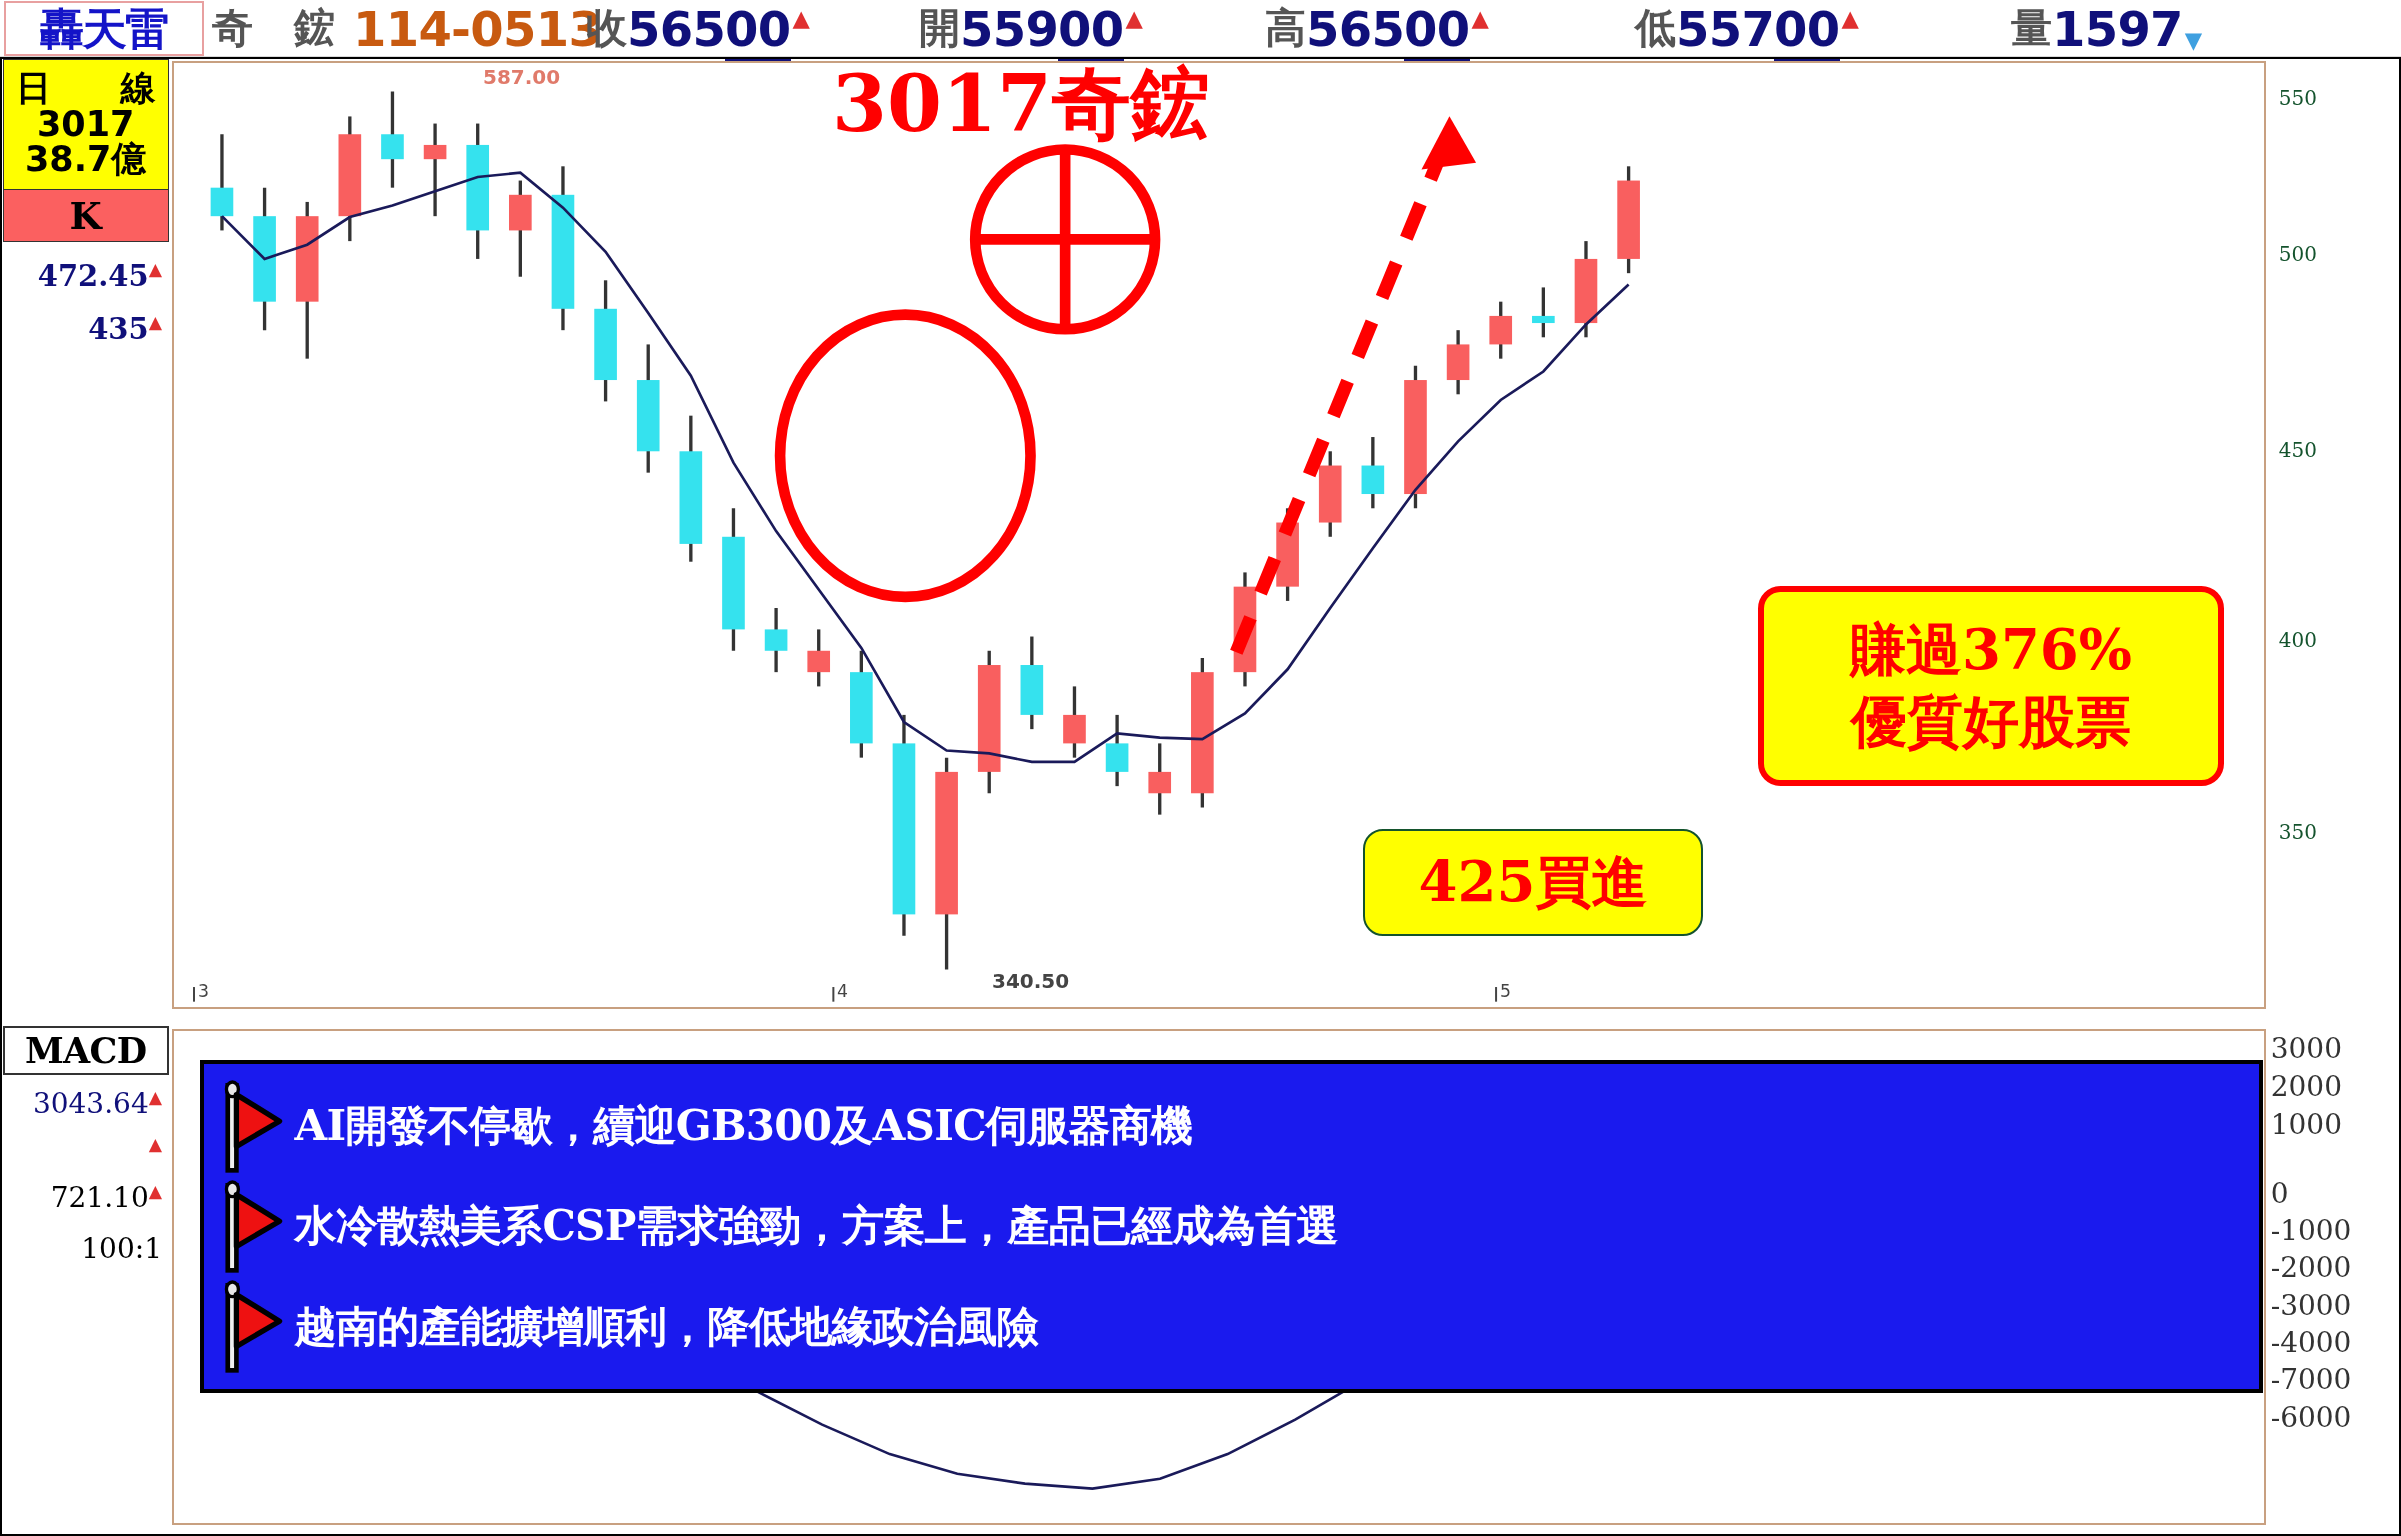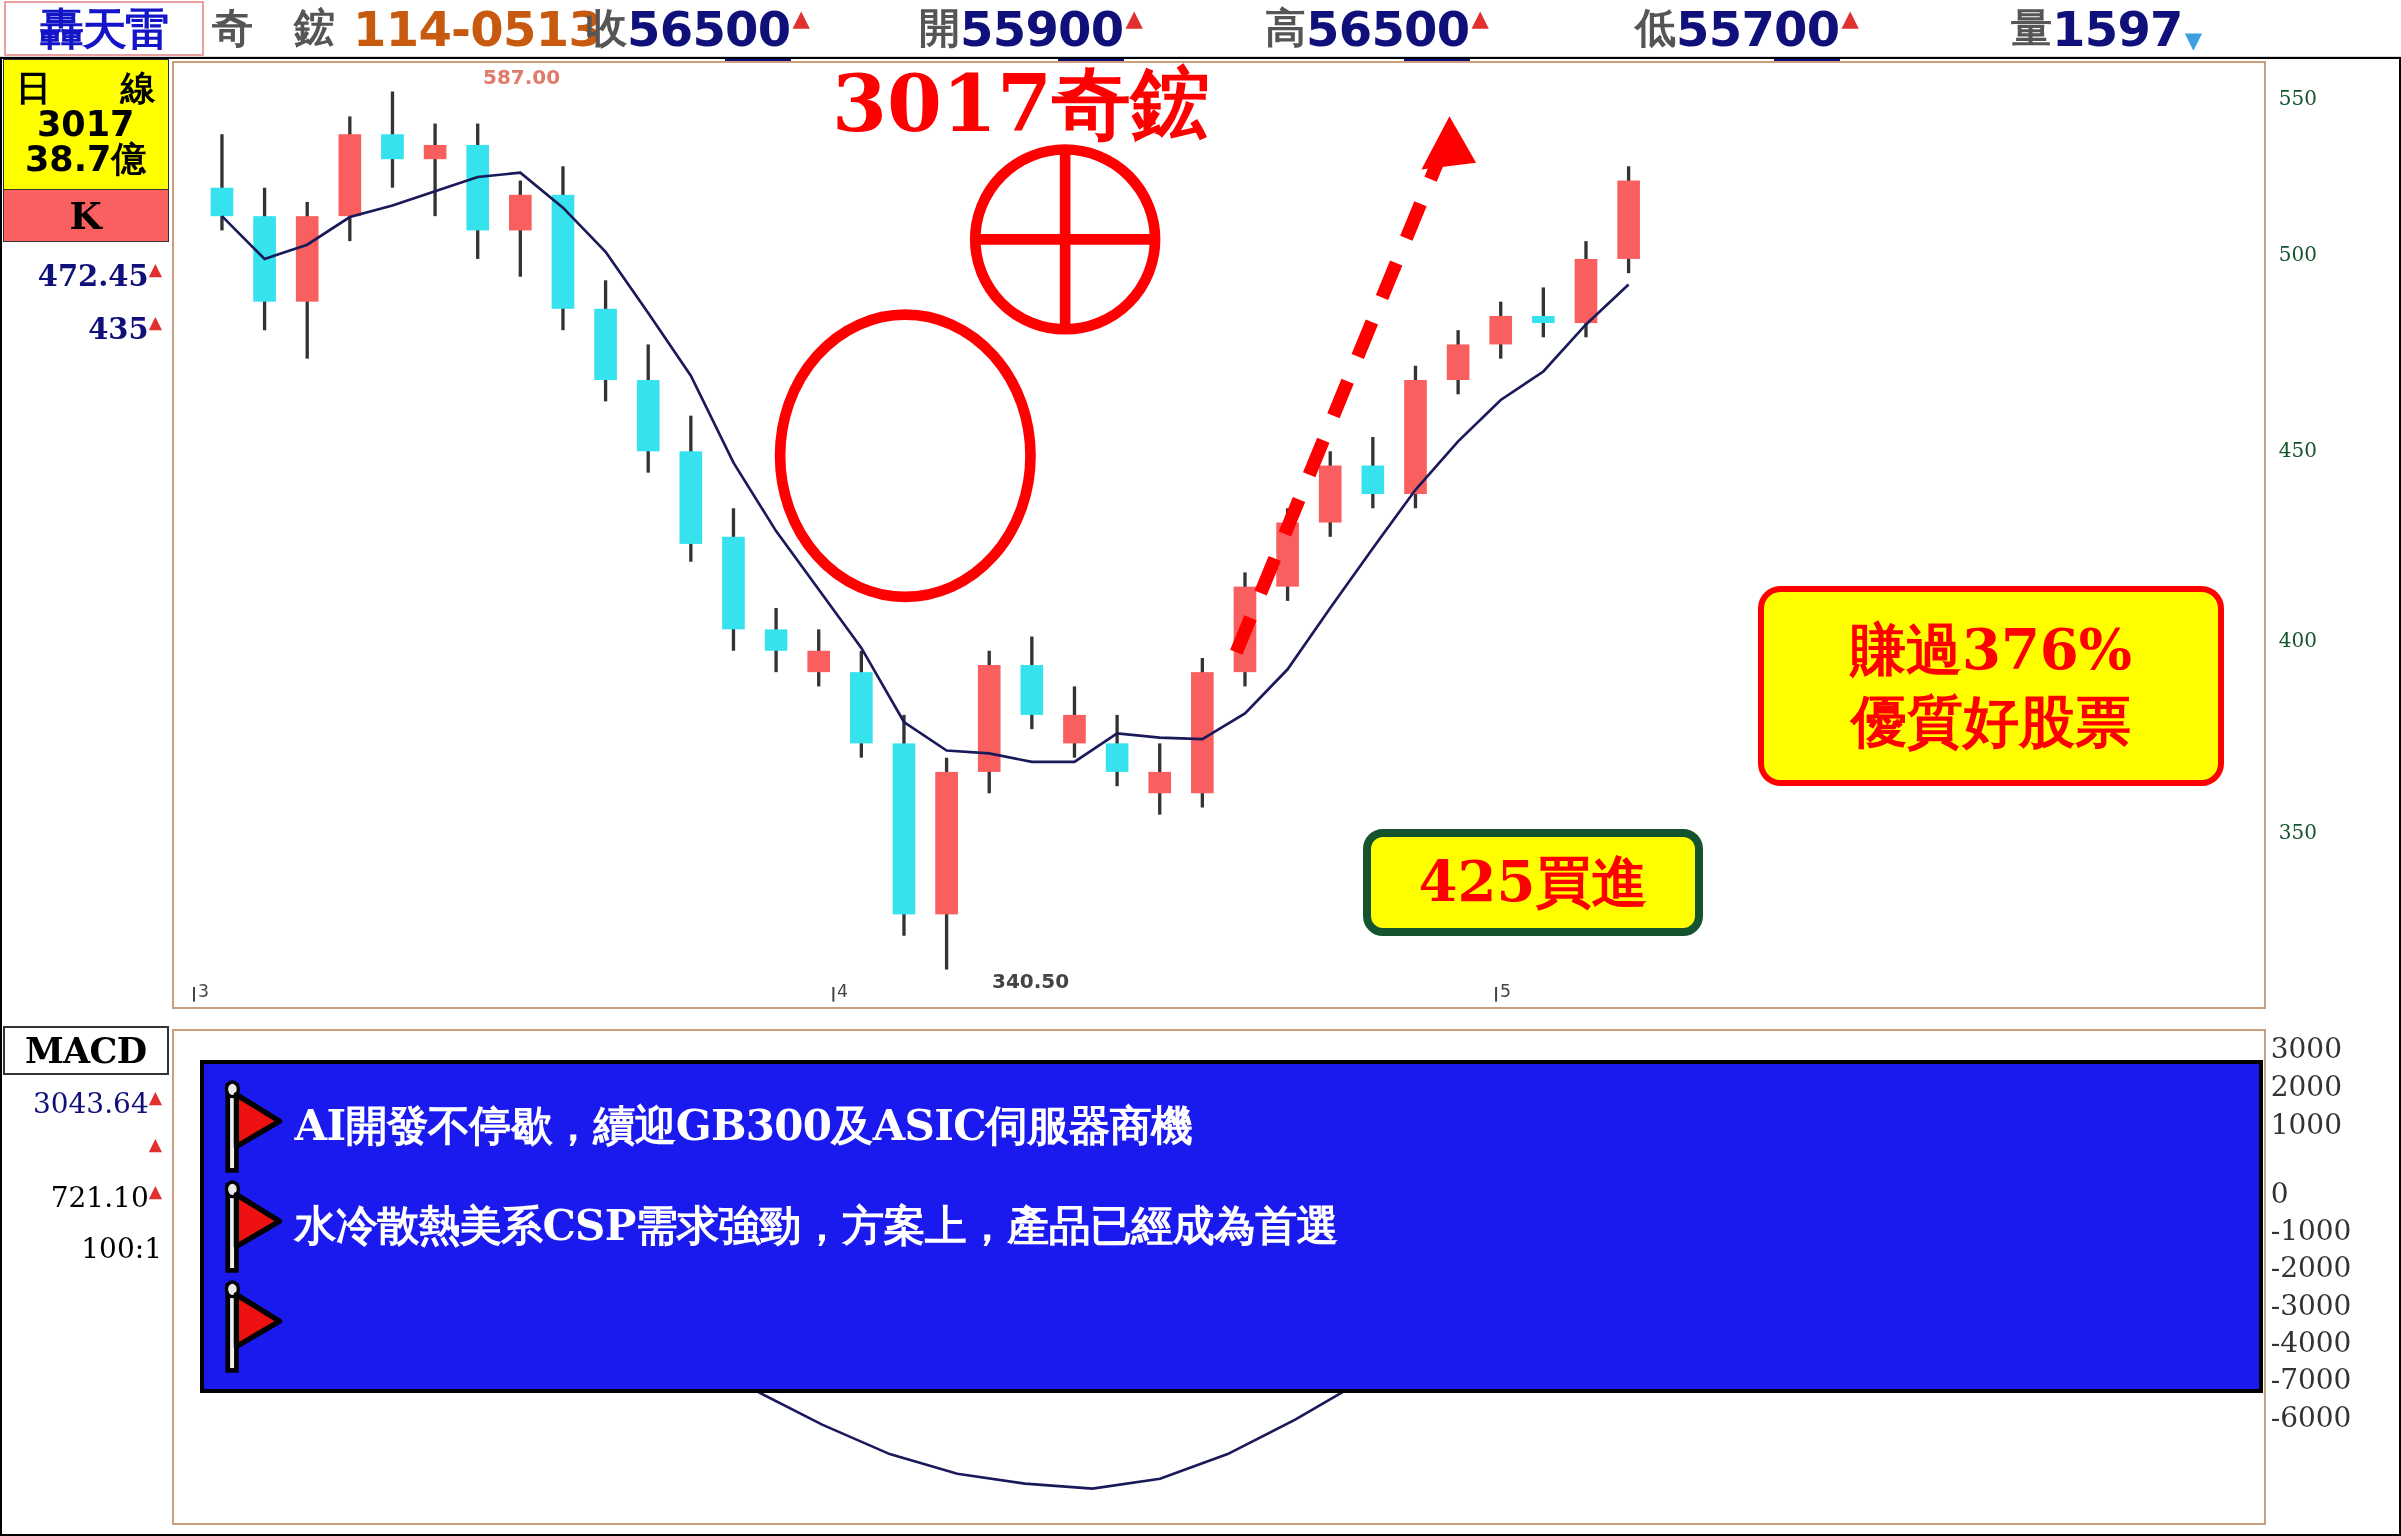--- a/index.html
+++ b/index.html
@@ -119,21 +119,21 @@
     position:absolute; left:1758px; top:586px; width:466px; height:200px;
     background:#ffff00; border:6px solid #ff0000; border-radius:22.6px;
     display:flex; flex-direction:column; align-items:center; justify-content:center;
   }
   .yellow-note div {
     color:#ff0000; font-weight:bold; font-size:56px; line-height:1.28;
     font-family:"DejaVu Serif",serif; white-space:nowrap;
   }
   .buy-note {
     position:absolute; left:1363px; top:829px; width:340px; height:107px;
-    background:#ffff00; border:8px solid #14532d; border-radius:20px;
+    background:#ffff00; border:2px solid #14532d; border-radius:20px;
     display:flex; align-items:center; justify-content:center;
   }
   .buy-note span {
     color:#ff0000; font-weight:bold; font-size:56px;
     font-family:"DejaVu Serif",serif; white-space:nowrap;
   }
 
   
   .news-panel {
     position:absolute; left:200px; top:1060px; width:2063px; height:333px;
@@ -396,17 +396,18 @@
         <path d="M23 22 L88 62 L23 100 Z" fill="#ee1111" stroke="#000" stroke-width="8" stroke-linejoin="round"></path>
       </svg>
       <span class="news-text">水冷散熱美系CSP需求強勁，方案上，產品已經成為首選</span>
     </div>
     <div class="news-row">
       <svg class="flag-icon" viewBox="0 0 96 140">
         <rect x="10" y="8" width="13" height="128" fill="#f0f0f0" stroke="#000" stroke-width="7"></rect>
         <ellipse cx="17" cy="14" rx="9" ry="11" fill="#e8e8e8" stroke="#000" stroke-width="5"></ellipse>
         <path d="M23 22 L88 62 L23 100 Z" fill="#ee1111" stroke="#000" stroke-width="8" stroke-linejoin="round"></path>
       </svg>
+      <span class="news-text">越南的產能擴增順利，降低地緣政治風險</span>
     </div>
   </div>
 
 </div>
 
 
 </body></html>

